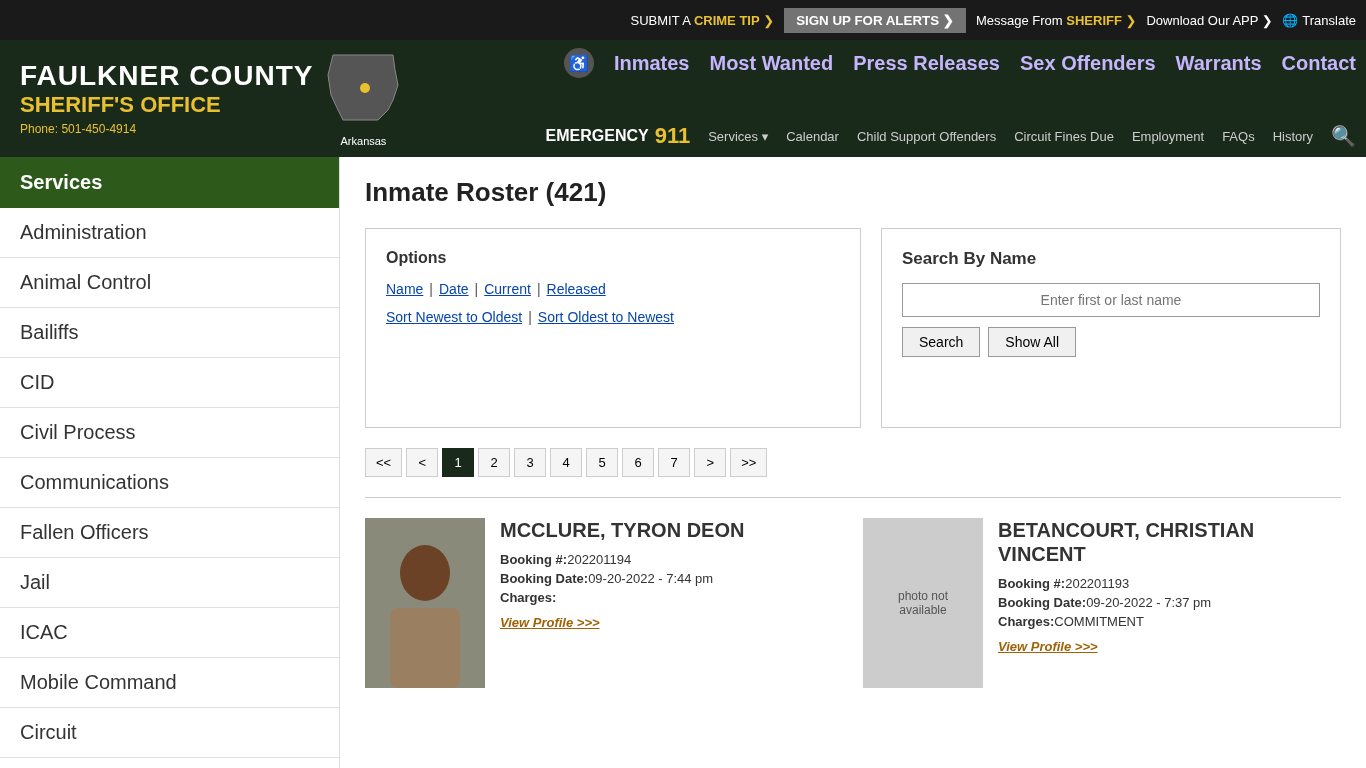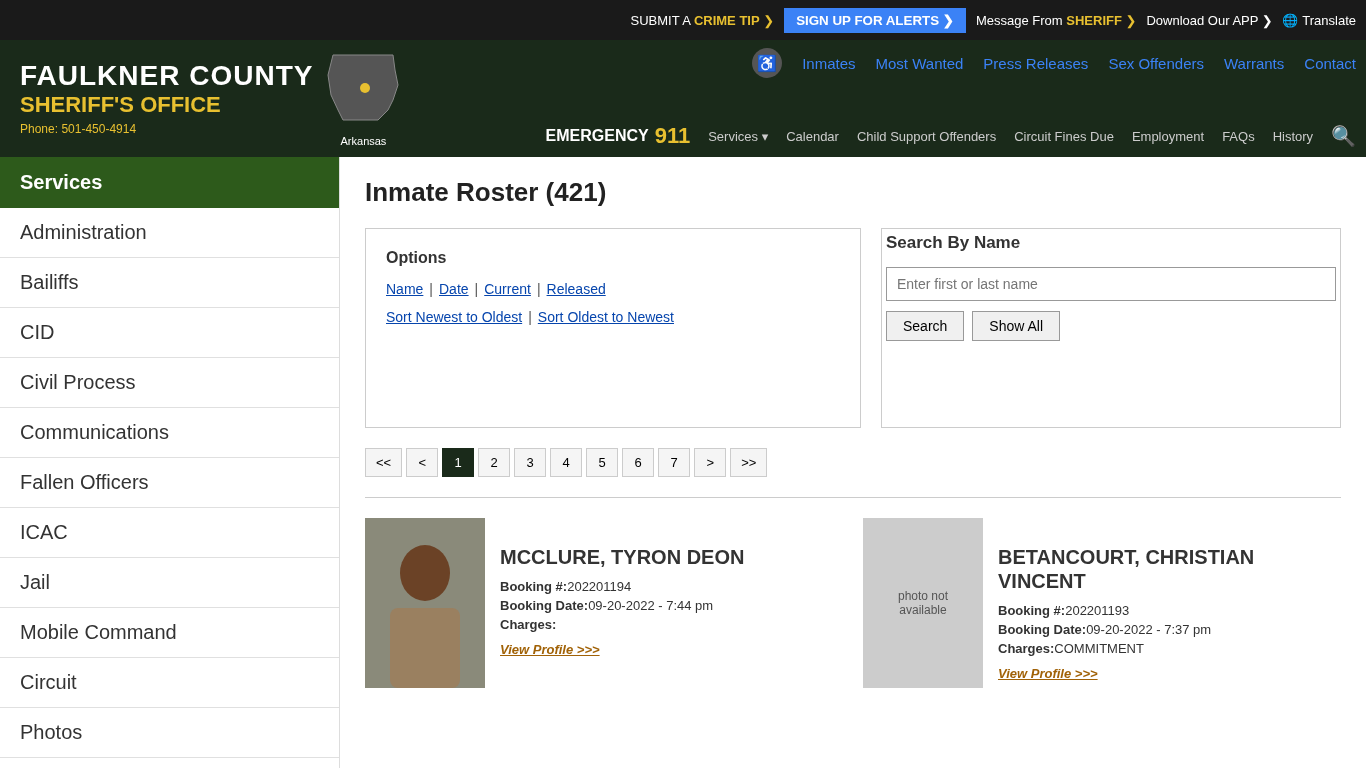--- a/index.html
+++ b/index.html
@@ -11,21 +11,21 @@
       color: #fff;
       display: flex;
       align-items: center;
       justify-content: flex-end;
       padding: 0 10px;
       height: 40px;
       font-size: 13px;
       gap: 10px;
     }
     .top-bar .alerts-btn {
-      background: #3b82f6;
+      background: #737373;
       color: #fff;
       padding: 5px 12px;
       font-weight: bold;
       border: none;
       cursor: pointer;
     }
 
     
     .header {
       background: #1a2a1a;
@@ -74,24 +74,24 @@
       justify-content: space-between;
       padding: 8px 10px;
     }
     .nav-top {
       display: flex;
       justify-content: flex-end;
       align-items: center;
       gap: 20px;
     }
     .nav-top a {
-      color: #3b82f6;
+      color: #c4b5fd;
       text-decoration: none;
-      font-size: 15px;
-      font-weight: 400;
+      font-size: 20px;
+      font-weight: 700;
     }
     .nav-bottom {
       display: flex;
       justify-content: flex-end;
       align-items: center;
       gap: 18px;
     }
     .emergency-badge {
       display: flex;
       align-items: center;
@@ -215,36 +215,37 @@
     .sort-links a {
       color: #0645ad;
       text-decoration: underline;
       cursor: pointer;
       font-size: 14px;
     }
     .sort-links span { color: #555; }
 
     .search-box {
       border: 1px solid #ccc;
-      padding: 4px;
+      padding: 20px;
       width: 460px;
       min-width: 400px;
     }
     .search-box h3 {
       font-size: 17px;
       font-weight: 700;
       margin-bottom: 14px;
     }
     .search-input {
       width: 100%;
       padding: 8px 10px;
       border: 1px solid #999;
       font-size: 14px;
       margin-bottom: 10px;
       color: #888;
+      text-align: center;
     }
     .search-buttons {
       display: flex;
       gap: 8px;
     }
     .btn-search {
       padding: 6px 16px;
       border: 1px solid #999;
       background: #f0f0f0;
       cursor: pointer;
@@ -309,21 +310,20 @@
       color: #555;
       font-size: 12px;
       text-align: center;
       padding: 10px;
     }
     .inmate-info h2 {
       font-size: 20px;
       font-weight: 800;
       margin-bottom: 10px;
       line-height: 1.2;
-      margin-top: 27px;
     }
     .inmate-info p {
       font-size: 13px;
       margin-bottom: 4px;
       color: #333;
     }
     .inmate-info p strong { font-weight: 700; }
     .view-profile {
       color: #a16207;
       text-decoration: underline;
@@ -402,27 +402,28 @@
       <button class="search-icon-btn">🔍</button>
     </div>
   </div>
 </div>
 
 <div class="page-wrapper">
 
   <div class="sidebar">
     <div class="sidebar-title">Services</div>
     <div class="sidebar-item">Administration</div>
+    <div class="sidebar-item">Animal Control</div>
     <div class="sidebar-item">Bailiffs</div>
     <div class="sidebar-item">CID</div>
     <div class="sidebar-item">Civil Process</div>
     <div class="sidebar-item">Communications</div>
     <div class="sidebar-item">Fallen Officers</div>
+    <div class="sidebar-item">Jail</div>
     <div class="sidebar-item">ICAC</div>
-    <div class="sidebar-item">Jail</div>
     <div class="sidebar-item">Mobile Command</div>
     <div class="sidebar-item">Circuit</div>
     <div class="sidebar-item">Photos</div>
     <div class="sidebar-item">Reserves</div>
 
   </div>
 
   <div class="main-content">
     <h1 class="page-title">Inmate Roster (421)</h1>
 

